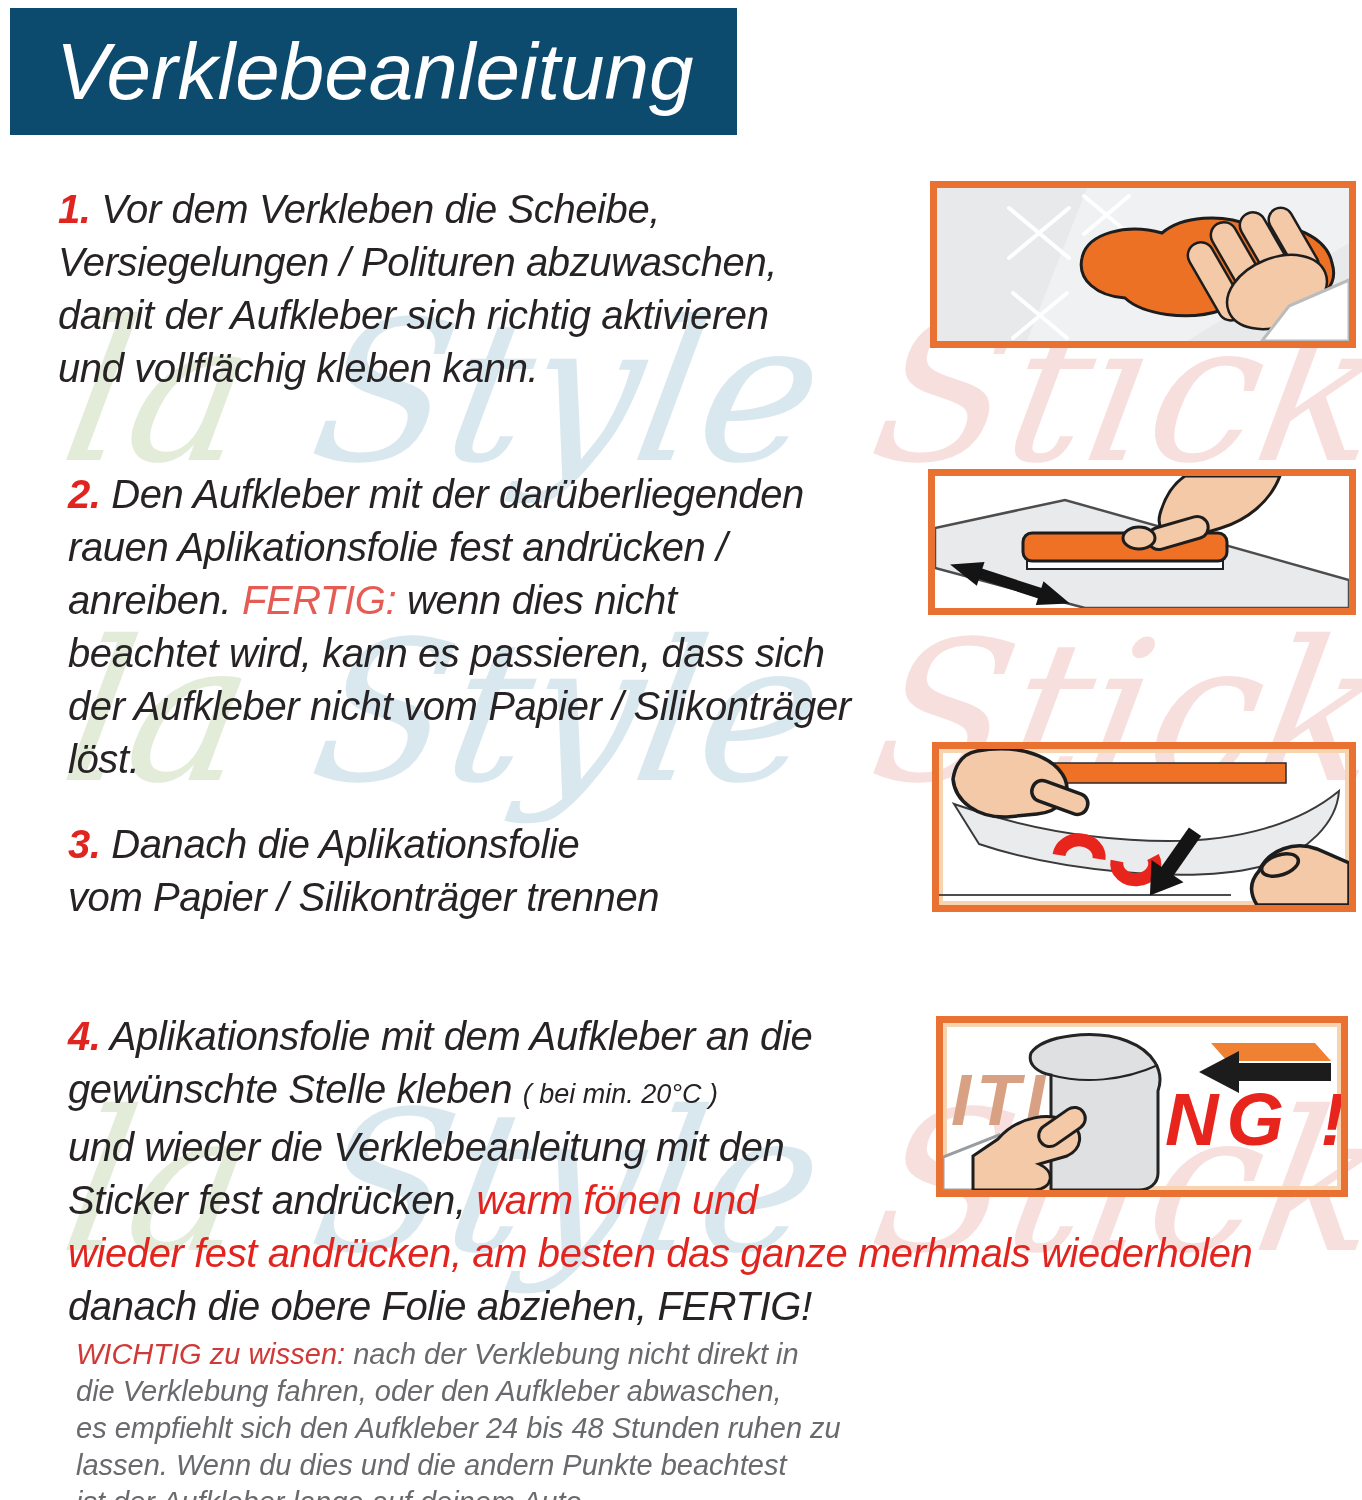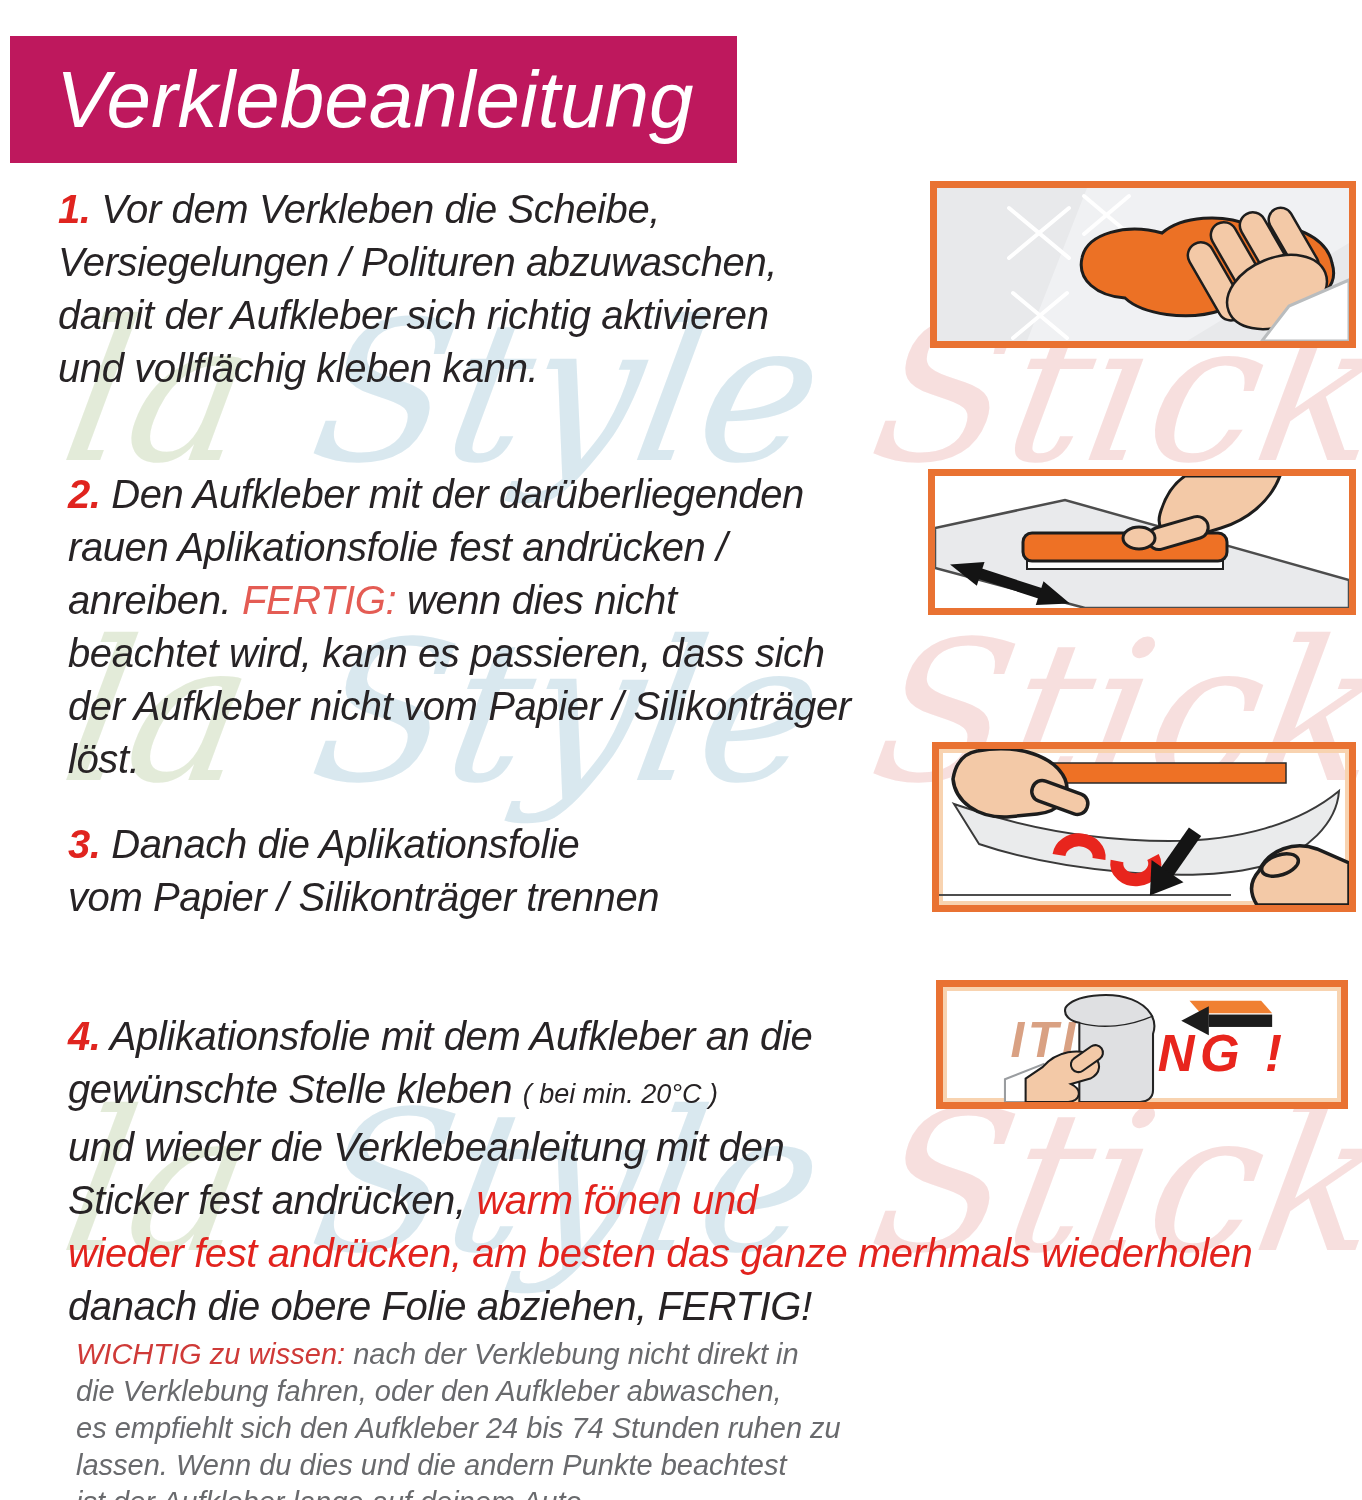--- a/index.html
+++ b/index.html
@@ -13,22 +13,22 @@
     font-family:"DejaVu Serif",serif;font-style:italic;
     font-size:195px;line-height:195px;white-space:nowrap;
     transform:skewX(-10deg);opacity:.5;pointer-events:none;
   }
   .wm-la{color:#c9d9b5;margin-left:70px;}
   .wm-style{color:#b4d2e0;margin-left:70px;}
   .wm-sticker{color:#f0c0bf;margin-left:60px;}
   
   .header{
     position:absolute;left:10px;top:8px;width:727px;height:127px;
-    background:#be185d;z-index:2;display:flex;align-items:center;
-    box-sizing:border-box;padding-left:46px;margin-top:28px;
+    background:#0c4a6e;z-index:2;display:flex;align-items:center;
+    box-sizing:border-box;padding-left:46px;
   }
   .header-title{color:#ffffff;font-size:80px;letter-spacing:0px;}
   
   .step{
     position:absolute;z-index:2;color:#272325;font-size:40px;
     line-height:53px;letter-spacing:-0.4px;white-space:nowrap;
   }
   .num{color:#e0241f;font-weight:bold;}
   .red{color:#e2231e;}
   .wichtig{color:#e45c54;}
@@ -42,21 +42,21 @@
   
   .frame{
     position:absolute;z-index:2;box-sizing:border-box;
     border:7px solid #e97232;
     box-shadow:inset 0 0 0 4px #f8d3b0;
   }
   .frame svg{display:block;width:100%;height:100%;}
   #frame-1{left:930px;top:181px;width:426px;height:167px;}
   #frame-2{left:928px;top:469px;width:428px;height:146px;}
   #frame-3{left:932px;top:742px;width:424px;height:170px;}
-  #frame-4{left:936px;top:980px;width:412px;height:129px;}
+  #frame-4{left:936px;top:1016px;width:412px;height:181px;}
 </style>
 </head>
 <body>
 
 <div class="watermark" style="top:295px;"><span class="wm-la">la</span><span class="wm-style">Style</span><span class="wm-sticker">Sticker</span></div>
 <div class="watermark" style="top:615px;"><span class="wm-la">la</span><span class="wm-style">Style</span><span class="wm-sticker">Sticker</span></div>
 <div class="watermark" style="top:1085px;"><span class="wm-la">la</span><span class="wm-style">Style</span><span class="wm-sticker">Sticker</span></div>
 
 <div class="header">
   <span class="header-title">Verklebeanleitung</span>
@@ -88,21 +88,21 @@
   <div><span>gewünschte Stelle kleben </span><span class="small">( bei min. 20°C )</span></div>
   <div>und wieder die Verklebeanleitung mit den</div>
   <div><span>Sticker fest andrücken, </span><span class="red">warm fönen und</span></div>
   <div class="red">wieder fest andrücken, am besten das ganze merhmals wiederholen</div>
   <div>danach die obere Folie abziehen, FERTIG!</div>
 </div>
 
 <div class="footer-note">
   <div><span class="footer-label">WICHTIG zu wissen:</span><span> nach der Verklebung nicht direkt in</span></div>
   <div>die Verklebung fahren, oder den Aufkleber abwaschen,</div>
-  <div>es empfiehlt sich den Aufkleber 24 bis 74 Stunden ruhen zu</div>
+  <div>es empfiehlt sich den Aufkleber 24 bis 48 Stunden ruhen zu</div>
   <div>lassen.  Wenn du dies und die andern Punkte beachtest</div>
   <div>ist der Aufkleber lange auf deinem Auto.</div>
 </div>
 
 <div class="frame" id="frame-1">
   <svg viewBox="0 0 412 153">
     <rect width="412" height="153" fill="#e8e9eb"></rect>
     <polygon points="150,0 412,0 412,55 250,153 90,153" fill="#f0f1f3"></polygon>
     <g stroke="#ffffff" stroke-width="4" stroke-linecap="round">
       <line x1="72" y1="20" x2="132" y2="70"></line>

